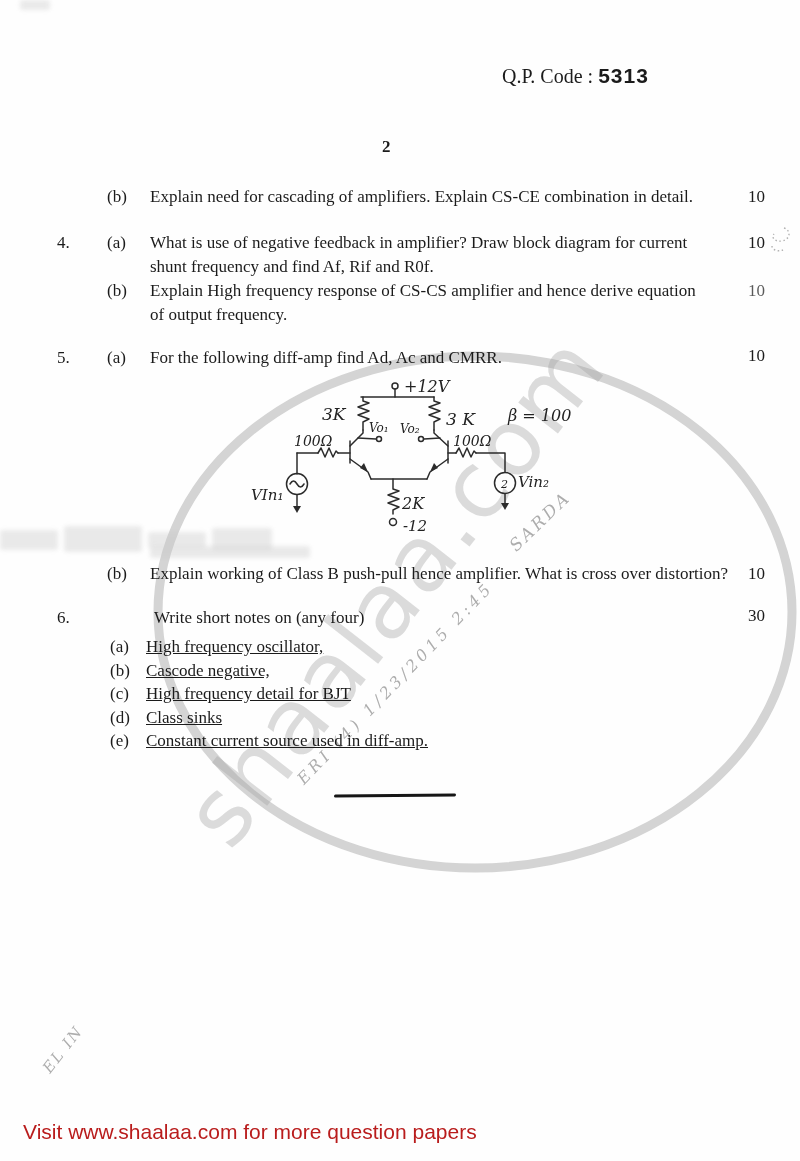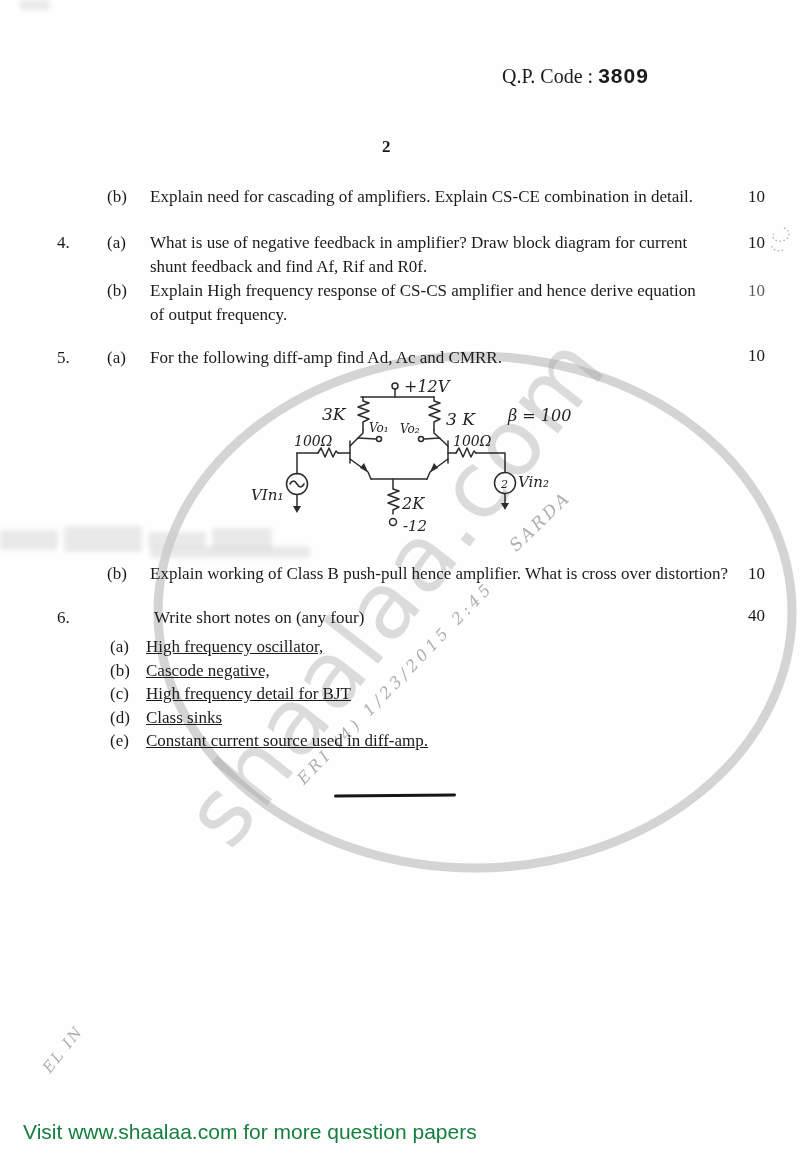--- a/index.html
+++ b/index.html
@@ -34,21 +34,21 @@
   .marks{left:748px;font-size:17px;}
   .faded{opacity:.72;filter:blur(.4px);}
   .list-label{left:110px;font-size:17px;}
   .list-txt{left:146px;font-size:17px;text-decoration:underline;}
   .q6txt{left:110px;font-size:17px;margin-left:44px;}
   .rule{position:absolute;left:334px;top:794px;width:122px;height:3px;background:#161616;
         transform:rotate(-.6deg);border-radius:2px;}
   .mdcon{left:71px;top:1083px;font-family:"Liberation Sans",sans-serif;
          font-weight:700;font-size:21px;letter-spacing:.5px;color:#000;}
   .footer{left:23px;top:1120px;font-family:"Liberation Sans",sans-serif;
-          font-size:21px;color:#15803d;}
+          font-size:21px;color:#b91c1c;}
   
   .circuit{position:absolute;left:250px;top:375px;z-index:2;}
   .hw{font-family:"DejaVu Serif",serif;font-style:italic;fill:#222;}
   .curl{position:absolute;left:766px;top:222px;z-index:2;opacity:.65;}
 </style>
 </head>
 <body>
 
 <div class="page">
 
@@ -65,36 +65,36 @@
     <div class="blotch" style="left:64px;top:526px;width:78px;height:26px;"></div>
     <div class="blotch" style="left:148px;top:532px;width:58px;height:16px;"></div>
     <div class="blotch" style="left:212px;top:528px;width:60px;height:22px;"></div>
     <div class="blotch" style="left:150px;top:546px;width:160px;height:12px;"></div>
   </div>
 
   <div class="content">
 
     <div class="abs qp">
       <span>Q.P. Code :</span>
-      <b>3809</b>
+      <b>5313</b>
     </div>
 
     <div class="abs pageno">2</div>
 
     <div>
       <span class="abs sub" style="top:187px">(b)</span>
       <span class="abs txt" style="top:187px">Explain need for cascading of amplifiers. Explain CS-CE combination in detail.</span>
       <span class="abs marks" style="top:187px">10</span>
     </div>
 
     <div>
       <span class="abs num" style="top:233px">4.</span>
       <span class="abs sub" style="top:233px">(a)</span>
       <span class="abs txt" style="top:233px">What is use of negative feedback in amplifier? Draw block diagram for current</span>
-      <span class="abs txt" style="top:257px">shunt feedback and find Af, Rif and R0f.</span>
+      <span class="abs txt" style="top:257px">shunt frequency and find Af, Rif and R0f.</span>
       <span class="abs marks" style="top:233px">10</span>
       <span class="abs sub" style="top:281px">(b)</span>
       <span class="abs txt" style="top:281px">Explain High frequency response of CS-CS amplifier and hence derive equation</span>
       <span class="abs txt" style="top:305px">of output frequency.</span>
       <span class="abs marks faded" style="top:281px">10</span>
     </div>
 
     <div>
       <span class="abs num" style="top:348px">5.</span>
       <span class="abs sub" style="top:348px">(a)</span>
@@ -179,21 +179,21 @@
       <text class="hw" x="1" y="125" font-size="15">VIn₁</text>
       <text class="hw" x="268" y="112" font-size="15">Vin₂</text>
       <text class="hw" x="251" y="113" font-size="11">2</text>
       <text class="hw" x="152" y="134" font-size="16">2K</text>
       <text class="hw" x="153" y="156" font-size="15">-12</text>
     </svg>
 
     <div>
       <span class="abs num" style="top:608px">6.</span>
       <span class="abs q6txt" style="top:608px">Write short notes on (any four)</span>
-      <span class="abs marks" style="top:606px">40</span>
+      <span class="abs marks" style="top:606px">30</span>
       <span class="abs list-label" style="top:637px">(a)</span>
       <span class="abs list-txt" style="top:637px">High frequency oscillator,</span>
       <span class="abs list-label" style="top:661px">(b)</span>
       <span class="abs list-txt" style="top:661px">Cascode negative,</span>
       <span class="abs list-label" style="top:684px">(c)</span>
       <span class="abs list-txt" style="top:684px">High frequency detail for BJT</span>
       <span class="abs list-label" style="top:708px">(d)</span>
       <span class="abs list-txt" style="top:708px">Class sinks</span>
       <span class="abs list-label" style="top:731px">(e)</span>
       <span class="abs list-txt" style="top:731px">Constant current source used in diff-amp.</span>

